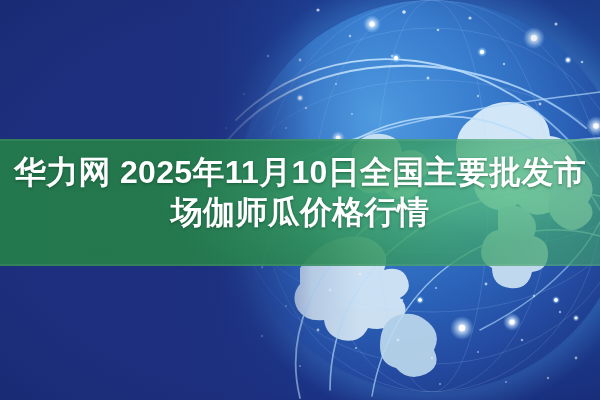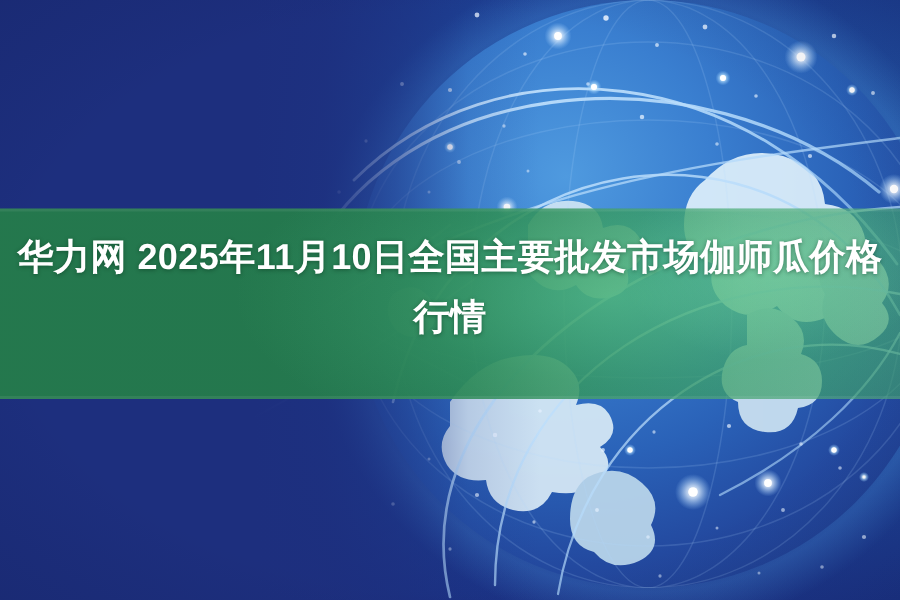--- a/index.html
+++ b/index.html
@@ -81,21 +81,21 @@
   .band-edge-top { top: 139px; }
   .band-edge-bot { top: 264px; }
 
   
   .title {
     position: absolute;
     left: 0; right: 0;
     top: 152px;
     text-align: center;
     color: #ffffff;
-    font-size: 24px;
+    font-size: 32px;
     font-weight: bold;
     line-height: 40px;
     letter-spacing: 0.3px;
     text-shadow: 0 1px 3px rgba(0,40,20,0.45);
     white-space: normal;
     padding: 0 6px;
     box-sizing: border-box;
   }
 </style>
 </head>

